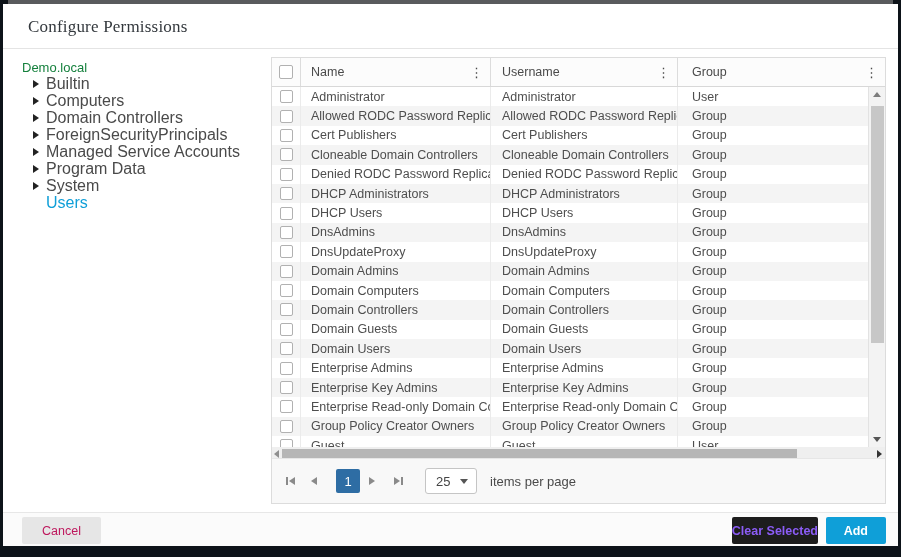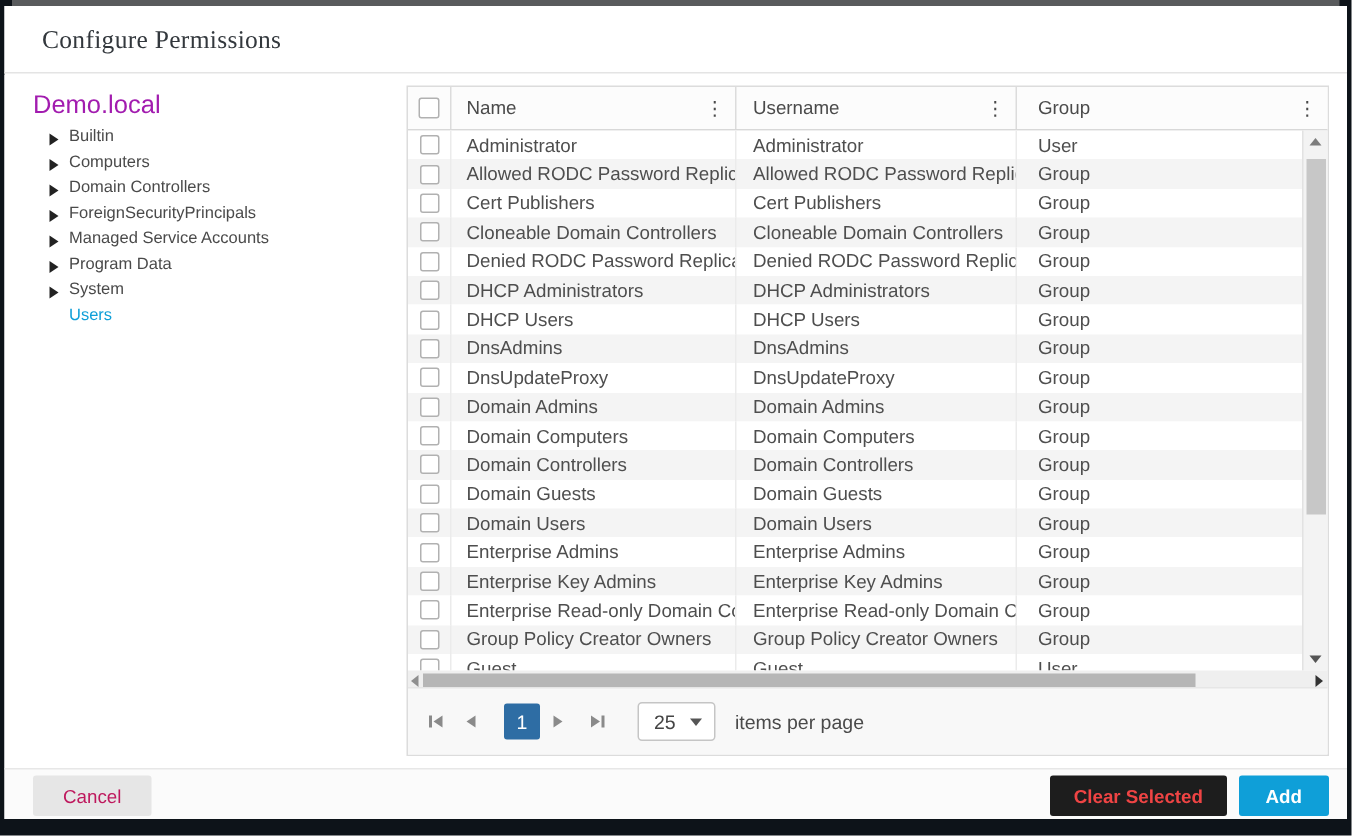--- a/index.html
+++ b/index.html
@@ -13,22 +13,22 @@
   .top-strip { position:absolute; left:8px; right:8px; top:0; height:4px; background:#595b5d; }
   .dialog {
     position:absolute; left:3px; right:3px; top:4px; bottom:11px;
     background:#ffffff;
   }
   
   .dlg-header { position:absolute; left:0; right:0; top:0; height:45px; border-bottom:1px solid #e4e4e4; background:#fff;font-family:Liberation Serif, serif; }
   .dlg-title { font-size:17px; font-weight:400; color:#33383d; margin:13px 0 0 25px; letter-spacing:.2px; }
   
   .tree { position:absolute; left:0; top:46px; width:280px; bottom:34px; background:#fff; overflow:hidden; }
-  .tree-root { font-size:17px; color:#a21caf; margin:10px 0 0 19px; cursor:default; }
-  .tree-item { display:flex; align-items:flex-end; height:17px; margin-left:30px; font-size:11px; color:#4a4a4a; cursor:pointer; }
+  .tree-root { font-size:13px; color:#15803d; margin:10px 0 0 19px; cursor:default; }
+  .tree-item { display:flex; align-items:center; height:17px; margin-left:30px; font-size:16px; color:#4a4a4a; cursor:pointer; }
   .caret { width:0; height:0; border-top:4px solid transparent; border-bottom:4px solid transparent; border-left:6px solid #222; margin-right:7px; flex:none; }
   .caret.hidden { visibility:hidden; }
   .tree-item.selected .tree-label { color:var(--accent,#0f9fd8); }
   .tree-label { white-space:nowrap; }
   
   .grid { position:absolute; left:268px; top:53px; width:615px; height:447px; border:1px solid #dcdcdc; background:#fff; }
   .grid-header { position:absolute; left:0; right:0; top:0; height:29px; background:#fcfcfc; border-bottom:1px solid #d8d8d8; display:flex; }
   .hcell { position:relative; border-right:1px solid #dcdcdc; display:flex; align-items:center; font-size:12.5px; color:#4a4a4a; }
   .hcell.check { width:29px; justify-content:center; }
   .hcell.name { width:190px; padding-left:10px; }
@@ -63,21 +63,21 @@
   .pg-tri-r { width:0; height:0; border-top:4px solid transparent; border-bottom:4px solid transparent; border-left:6px solid #8a8a8a; }
   .pg-bar { width:2px; height:8px; background:#8a8a8a; }
   .pg-bar.l { margin-right:1px; } .pg-bar.r { margin-left:1px; }
   .pg-num { width:24px; height:24px; background:var(--page-blue,#2e6da4); color:#fff; font-size:13px; display:flex; align-items:center; justify-content:center; border-radius:2px; margin-right:9px; cursor:pointer; }
   .page-size { width:52px; height:26px; background:#fff; border:1px solid #c5c5c5; border-radius:3px; display:flex; align-items:center; margin:0 13px 0 6px; padding:0 8px 0 10px; color:#444; cursor:pointer; justify-content:space-between; }
   .dd-caret { width:0; height:0; border-left:4px solid transparent; border-right:4px solid transparent; border-top:5px solid #555; }
   
   .dlg-footer { position:absolute; left:0; right:0; bottom:0; height:34px; background:#fbfbfb; border-top:1px solid #e7e7e7; }
   .btn { position:absolute; top:4px; height:27px; border:none; border-radius:2px; font-family:"Liberation Sans", sans-serif; font-size:12.5px; cursor:pointer; }
   .btn-cancel { left:19px; background:#e6e6e6; color:#be185d; padding:0 20px; }
-  .btn-clear { right:80px; background:var(--dark-btn,#1d1d1d); color:#ef4444; font-weight:bold; padding:0 16px; }
+  .btn-clear { right:80px; background:var(--dark-btn,#1d1d1d); color:#8b5cf6; font-weight:bold; padding:0 0; }
   .btn-add { right:12px; background:var(--accent,#0f9fd8); color:#fff; font-weight:bold; padding:0 18px; }
 </style>
 </head>
 <body>
 
 <div class="top-strip"></div>
 
 <div class="dialog">
 
   <div class="dlg-header">

